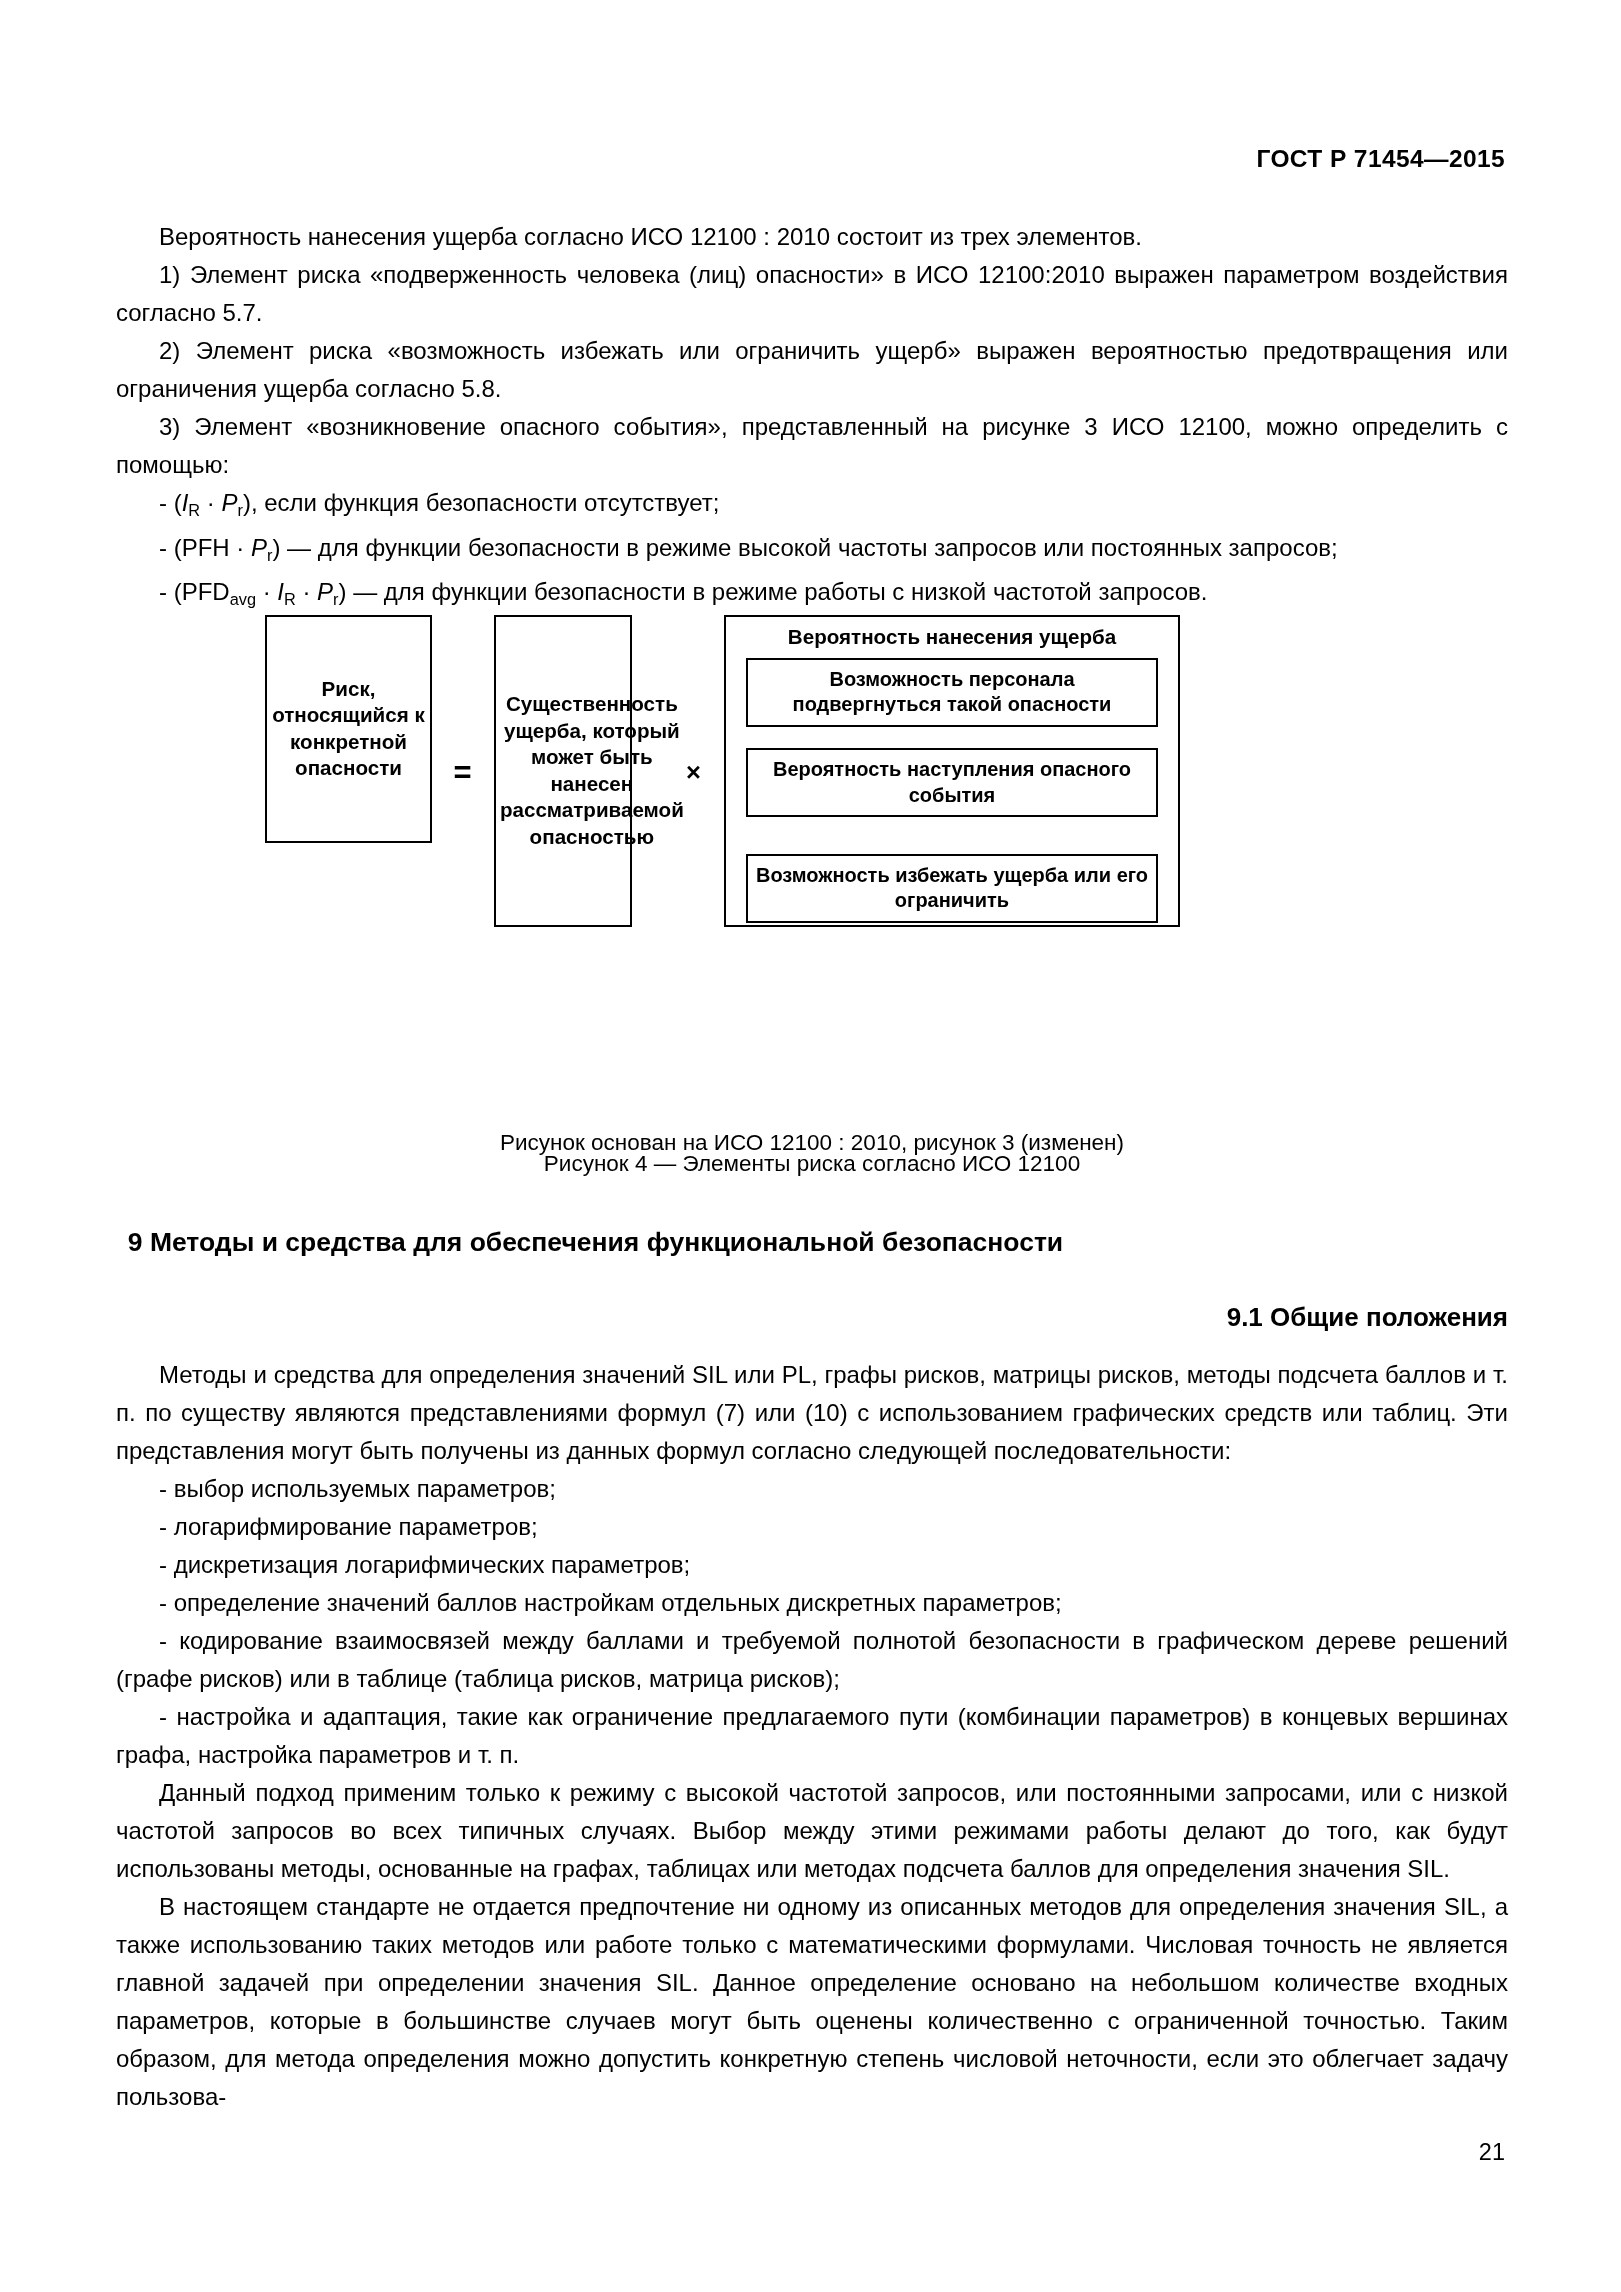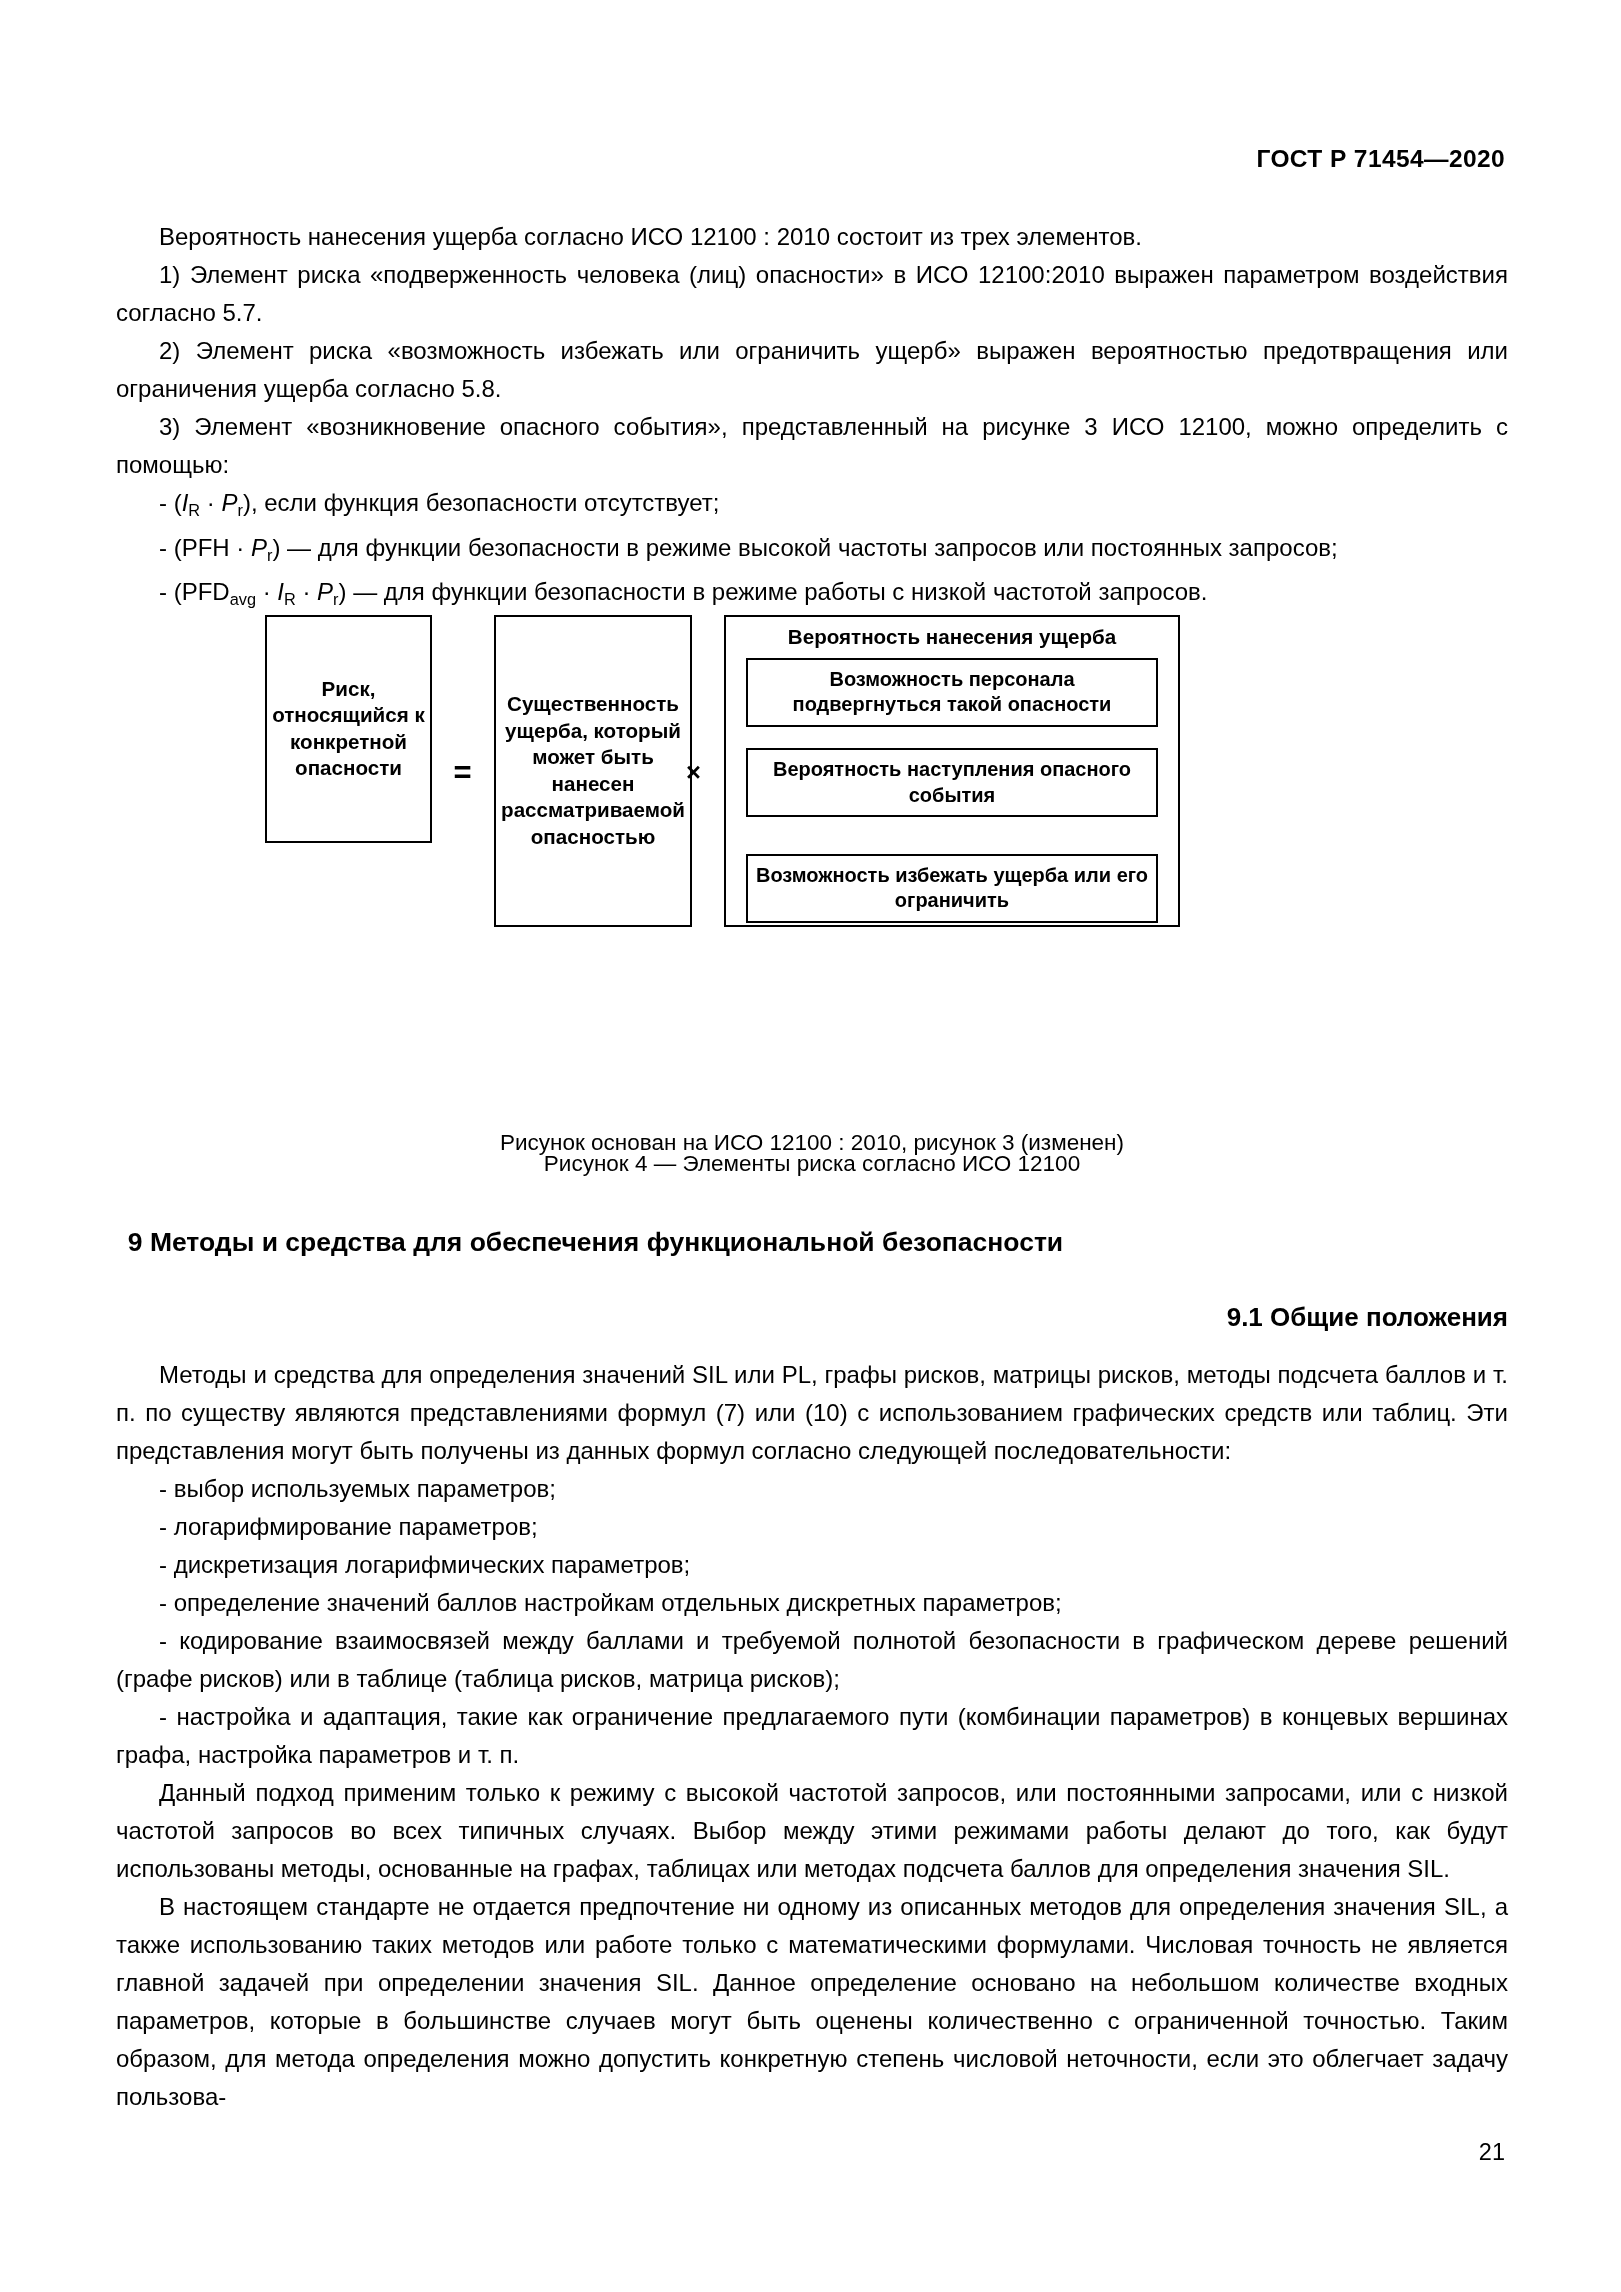--- a/index.html
+++ b/index.html
@@ -91,21 +91,21 @@
     width: 47px;
     text-align: center;
     font-size: 31px;
     font-weight: bold;
     line-height: 1;
   }
   .boxB {
     position: absolute;
     left: 378px;
     top: 14.7px;
-    width: 198px;
+    width: 138px;
     height: 312px;
     border: 2.9px solid #000;
     box-sizing: border-box;
     display: flex;
     align-items: center;
     justify-content: flex-start;
     text-align: center;
   }
   .boxB span {
     font-size: 20.6px;
@@ -211,21 +211,21 @@
     right: 116px;
     top: 2139px;
     font-size: 23.5px;
   }
 </style>
 </head>
 <body>
 
 <div class="page">
 
-  <div class="header">ГОСТ Р 71454—2020</div>
+  <div class="header">ГОСТ Р 71454—2015</div>
 
   <div class="body-col">
     <p class="tx ind">Вероятность нанесения ущерба согласно ИСО 12100 : 2010 состоит из трех элементов.</p>
     <p class="tx ind">1)  Элемент риска «подверженность человека (лиц) опасности» в ИСО 12100:2010 выражен параметром воздействия согласно 5.7.</p>
     <p class="tx ind">2)  Элемент риска «возможность избежать или ограничить ущерб» выражен вероятностью предотвращения или ограничения ущерба согласно 5.8.</p>
     <p class="tx ind">3)  Элемент «возникновение опасного события», представленный на рисунке 3 ИСО 12100, можно определить с помощью:</p>
 
     <p class="tx dash"><span>-  (</span><span class="ital">I</span><span class="sub">R</span><span> · </span><span class="ital">P</span><span class="sub">r</span><span>), если функция безопасности отсутствует;</span></p>
 
     <p class="tx dash"><span>-  (PFH · </span><span class="ital">P</span><span class="sub">r</span><span>) — для функции безопасности в режиме высокой частоты запросов или постоянных запросов;</span></p>

